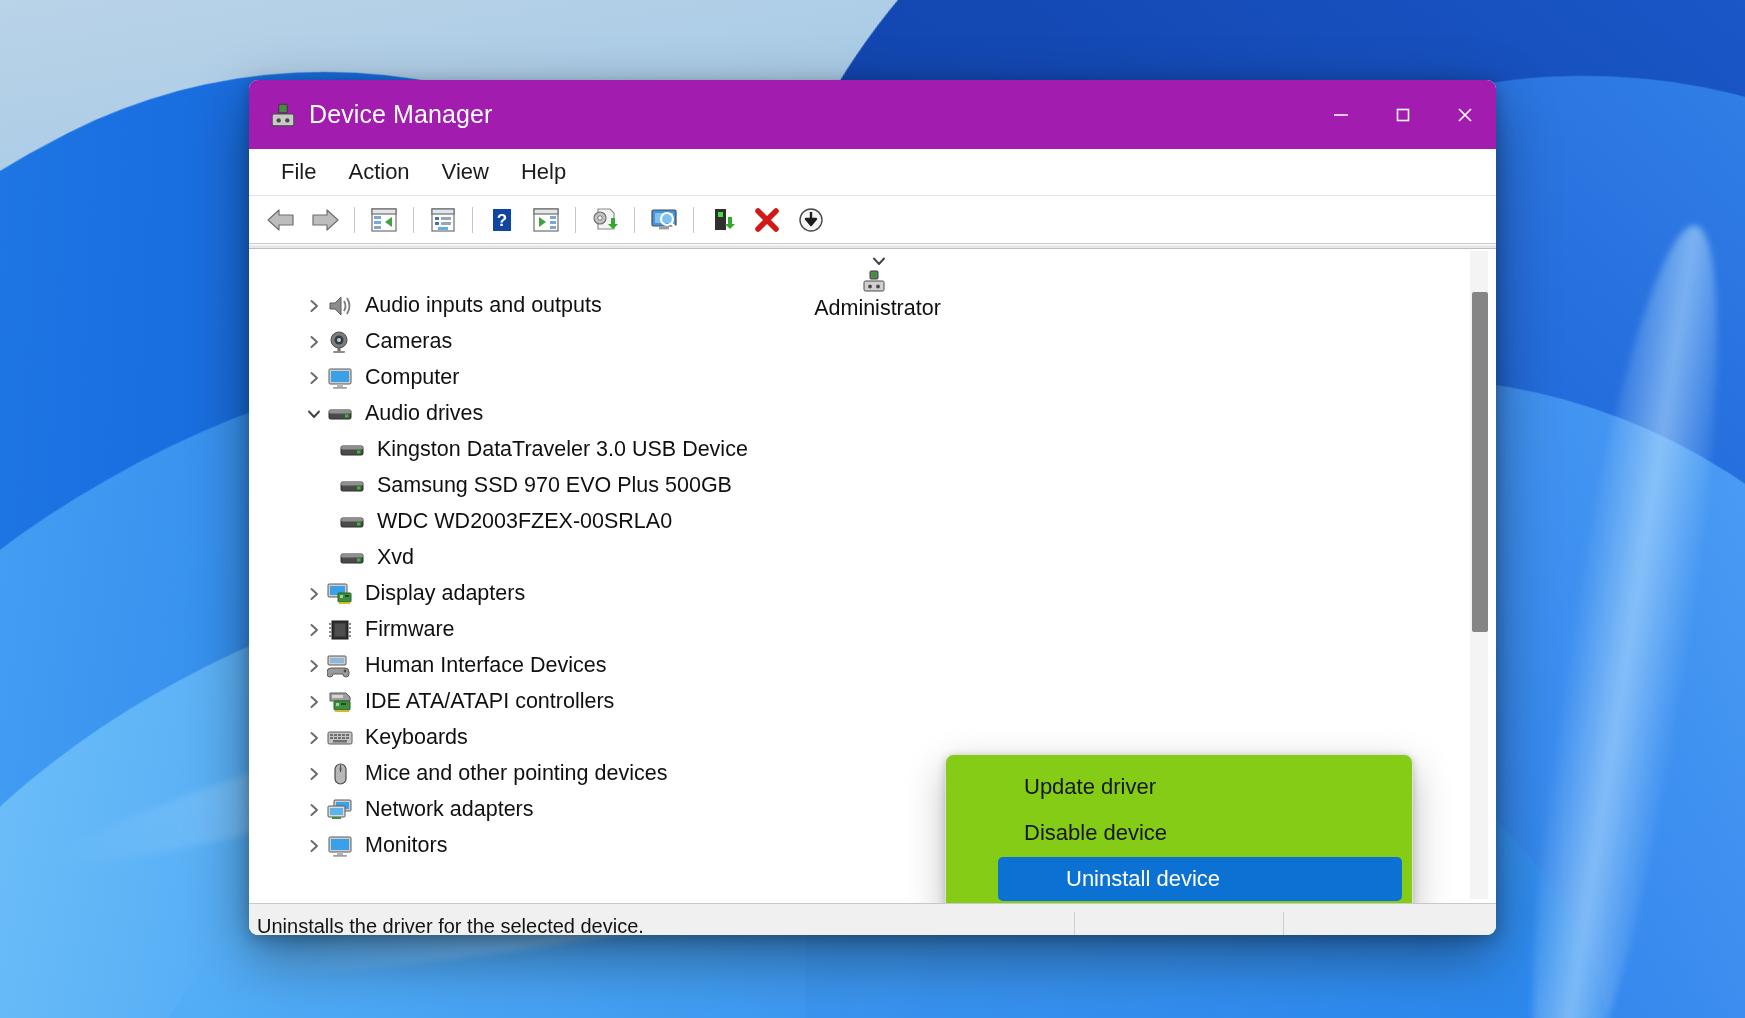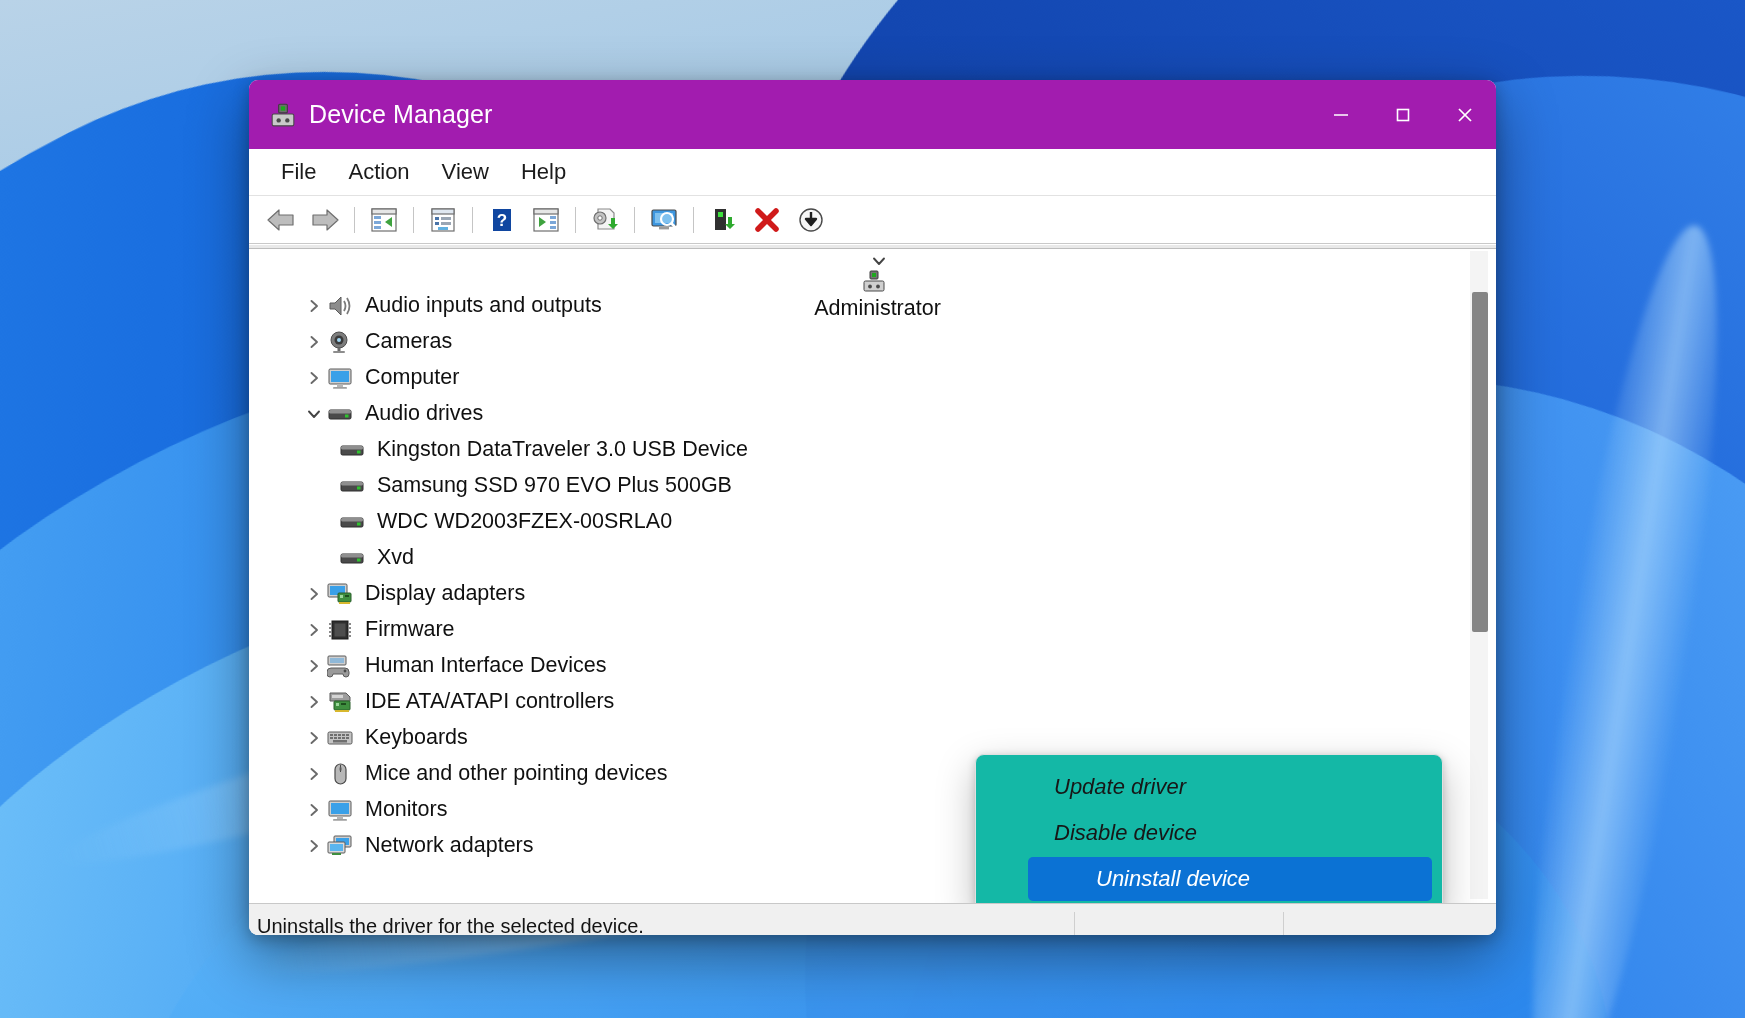--- a/index.html
+++ b/index.html
@@ -202,29 +202,28 @@
   }
   #status-text { padding-left: 8px; flex: 0 0 825px; }
   .status-sep { width: 1px; height: 30px; background: #cfcfcf; }
   .status-cell { height: 30px; }
   #status-cell-2 { flex: 0 0 208px; }
   #status-cell-3 { flex: 1 1 auto; }
 
   
   #ctxmenu {
     position: absolute;
-    left: 726px; top: 509px;
+    left: 696px; top: 509px;
     width: 468px;
-    background: #14b8a6;
+    background: #84cc16;
     border: 1px solid #e0e0e0;
     border-radius: 9px;
     box-shadow: 0 14px 38px rgba(0,0,0,.26), 0 2px 8px rgba(0,0,0,.18);
     padding: 8px 6px;
     overflow: hidden;
-    font-style: italic;
   }
   .ctx-item {
     height: 44px;
     display: flex; align-items: center;
     padding-left: 68px;
     font-size: 22px;
     color: #171717;
     border-radius: 5px;
     margin: 2px 4px;
   }
@@ -624,44 +623,44 @@
             <span class="label-wrap">Mice and other pointing devices</span>
           </div>
           <div class="row d1">
             <span class="chev">
               <svg width="18" height="18" viewBox="0 0 18 18">
                 <path d="M6.5 4 L12 9 L6.5 14" fill="none" stroke="#6a6a6a" stroke-width="1.9" stroke-linecap="round" stroke-linejoin="round"></path>
               </svg>
             </span>
             <span class="ic">
               <svg width="27" height="24" viewBox="0 0 27 24">
-                <rect x="2" y="3" width="22" height="15" rx="1.2" fill="#cfcfcf" stroke="#5a5a5a" stroke-width="1"></rect>
-                <rect x="4" y="5" width="18" height="11" fill="#3aa0e8"></rect>
-                <rect x="10" y="18" width="6" height="3" fill="#b5b5b5"></rect>
-                <rect x="6" y="21" width="14" height="1.8" rx="0.9" fill="#9f9f9f"></rect>
-              </svg>
-            </span>
-            <span class="label-wrap">Monitors</span>
-          </div>
-          <div class="row d1">
-            <span class="chev">
-              <svg width="18" height="18" viewBox="0 0 18 18">
-                <path d="M6.5 4 L12 9 L6.5 14" fill="none" stroke="#6a6a6a" stroke-width="1.9" stroke-linecap="round" stroke-linejoin="round"></path>
-              </svg>
-            </span>
-            <span class="ic">
-              <svg width="27" height="24" viewBox="0 0 27 24">
                 <rect x="7" y="2" width="17" height="11" rx="1" fill="#cfcfcf" stroke="#5a5a5a" stroke-width="1"></rect>
                 <rect x="9" y="4" width="13" height="7" fill="#3aa0e8"></rect>
                 <rect x="1" y="8" width="17" height="11" rx="1" fill="#dadada" stroke="#5a5a5a" stroke-width="1"></rect>
                 <rect x="3" y="10" width="13" height="7" fill="#5ab5ef"></rect>
                 <rect x="5" y="19" width="9" height="2" fill="#3f8f3f"></rect>
               </svg>
             </span>
             <span class="label-wrap">Network adapters</span>
+          </div>
+          <div class="row d1">
+            <span class="chev">
+              <svg width="18" height="18" viewBox="0 0 18 18">
+                <path d="M6.5 4 L12 9 L6.5 14" fill="none" stroke="#6a6a6a" stroke-width="1.9" stroke-linecap="round" stroke-linejoin="round"></path>
+              </svg>
+            </span>
+            <span class="ic">
+              <svg width="27" height="24" viewBox="0 0 27 24">
+                <rect x="2" y="3" width="22" height="15" rx="1.2" fill="#cfcfcf" stroke="#5a5a5a" stroke-width="1"></rect>
+                <rect x="4" y="5" width="18" height="11" fill="#3aa0e8"></rect>
+                <rect x="10" y="18" width="6" height="3" fill="#b5b5b5"></rect>
+                <rect x="6" y="21" width="14" height="1.8" rx="0.9" fill="#9f9f9f"></rect>
+              </svg>
+            </span>
+            <span class="label-wrap">Monitors</span>
           </div>
         </div>
       <div id="vscroll"></div>
       <div id="vthumb"></div>
 
       <div id="ctxmenu">
           <div class="ctx-item">Update driver</div>
           <div class="ctx-item">Disable device</div>
           <div class="ctx-item highlight">Uninstall device</div>
         </div>

